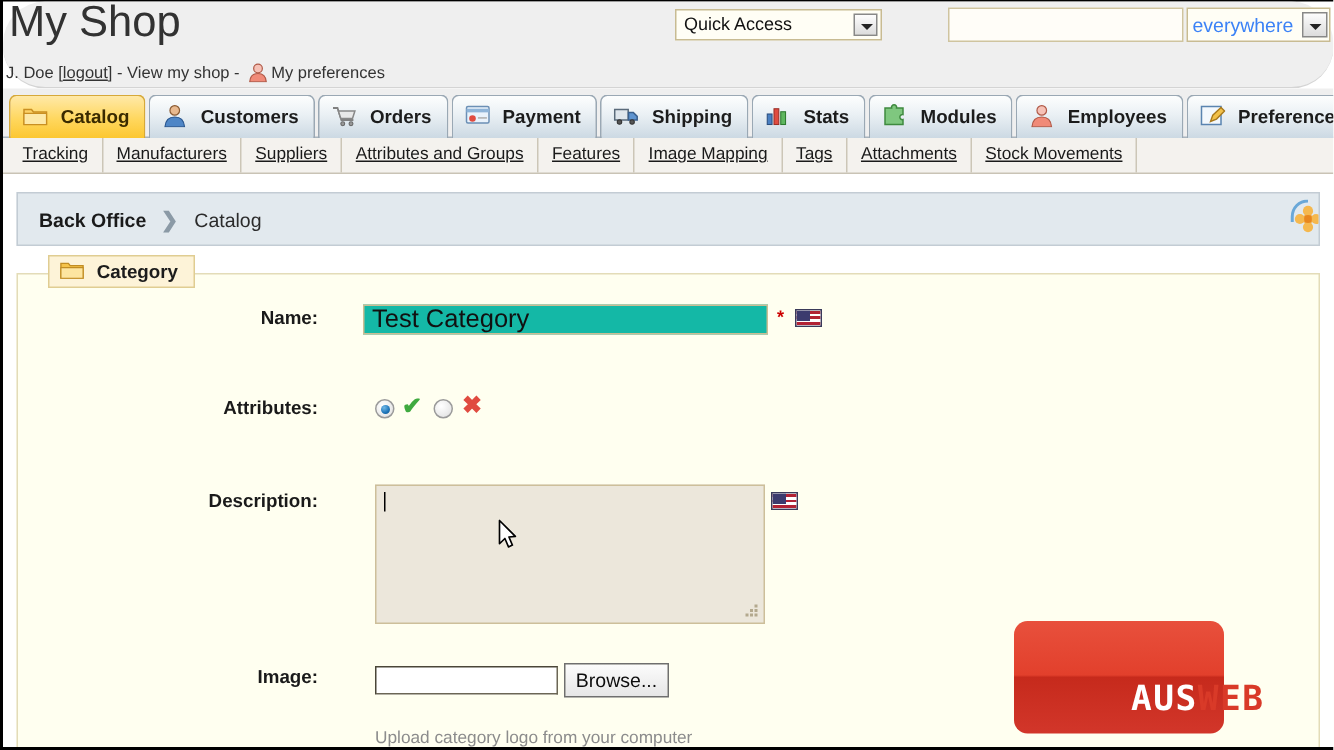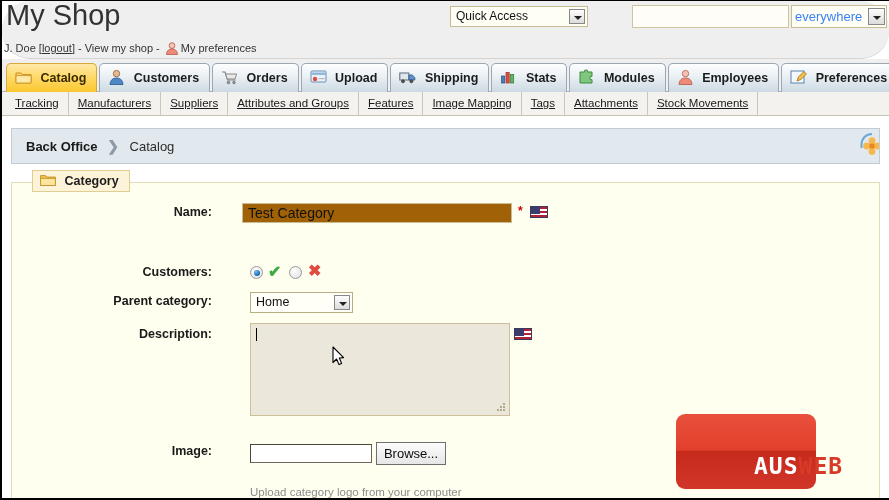--- a/index.html
+++ b/index.html
@@ -240,23 +240,23 @@
     color: #1a1a1a;
     width: 200px;
     left: 0;
   }
 
   
   #name-input {
     position: absolute;
     left: 230px; top: 19px;
     width: 270px; height: 20px;
-    background: #a16207;
+    background: #14b8a6;
     border: 1px solid #cbbd93;
-    font-size: 14px;
+    font-size: 17px;
     color: #111;
     line-height: 18px;
     padding-left: 5px;
     overflow: hidden;
     white-space: nowrap;
   }
   #name-req {
     position: absolute;
     left: 506px; top: 20px;
     font-size: 12px;
@@ -468,21 +468,21 @@
       <span>Orders</span>
     </div>
 
     <div class="tab">
       <span class="ticon"><svg width="17" height="16" viewBox="0 0 17 16">
             <rect x="1" y="2" width="15" height="11" rx="1" fill="#e9f2fb" stroke="#6b8fb5" stroke-width="1"></rect>
             <rect x="1" y="3.5" width="15" height="2.4" fill="#8fb4d8"></rect>
             <circle cx="5" cy="10" r="2.2" fill="#e04b40"></circle>
             <rect x="8.6" y="9" width="6" height="1.2" fill="#b8b8b8"></rect>
           </svg></span>
-      <span>Upload</span>
+      <span>Payment</span>
     </div>
 
     <div class="tab">
       <span class="ticon"><svg width="17" height="16" viewBox="0 0 17 16">
             <rect x="0.8" y="4" width="9" height="7" fill="#dfe6ec" stroke="#5a6a7a" stroke-width="1"></rect>
             <path d="M10 6 h3.2 l2.6 2.6 V11 H10 Z" fill="#5e94d0" stroke="#3a5f8c" stroke-width="1"></path>
             <circle cx="4" cy="12.3" r="1.5" fill="#555" stroke="#333" stroke-width="0.7"></circle>
             <circle cx="12.4" cy="12.3" r="1.5" fill="#555" stroke="#333" stroke-width="0.7"></circle>
           </svg></span>
       <span>Shipping</span>
@@ -569,34 +569,27 @@
           <span>Test Category</span>
         </div>
         <span id="name-req" style="top:1px;">*</span>
         <span class="flag" style="position:absolute;left:518px;top:3px;">
           <span class="stripes"></span>
           <span class="canton"></span>
         </span>
       </div>
 
       <div class="frow" style="left:0;top:80px;width:100%;height:22px;">
-        <span class="flabel" style="top:2px;">Customers:</span>
+        <span class="flabel" style="top:2px;">Attributes:</span>
         <span class="radio on" style="left:238px;top:3px;"></span>
         <span class="checkmark" style="left:256px;top:1px;">✔</span>
         <span class="radio" style="left:277px;top:3px;"></span>
         <span class="crossmark" style="left:296px;top:0px;">✖</span>
       </div>
 
-      <div class="frow" style="left:0;top:108px;width:100%;height:24px;">
-        <span class="flabel" style="top:3px;">Parent category:</span>
-        <div id="parent-select">
-          <span>Home</span>
-          <span class="sel-arrow"></span>
-        </div>
-      </div>
 
       <div class="frow" style="left:0;top:140px;width:100%;height:96px;">
         <span class="flabel" style="top:4px;">Description:</span>
         <div id="desc-area">
           <span id="desc-caret"></span>
           <span></span>
           <span id="desc-grip">
             <i style="left:6px;top:0px;"></i>
             <i style="left:3px;top:3px;"></i>
               <i style="left:6px;top:3px;"></i>

